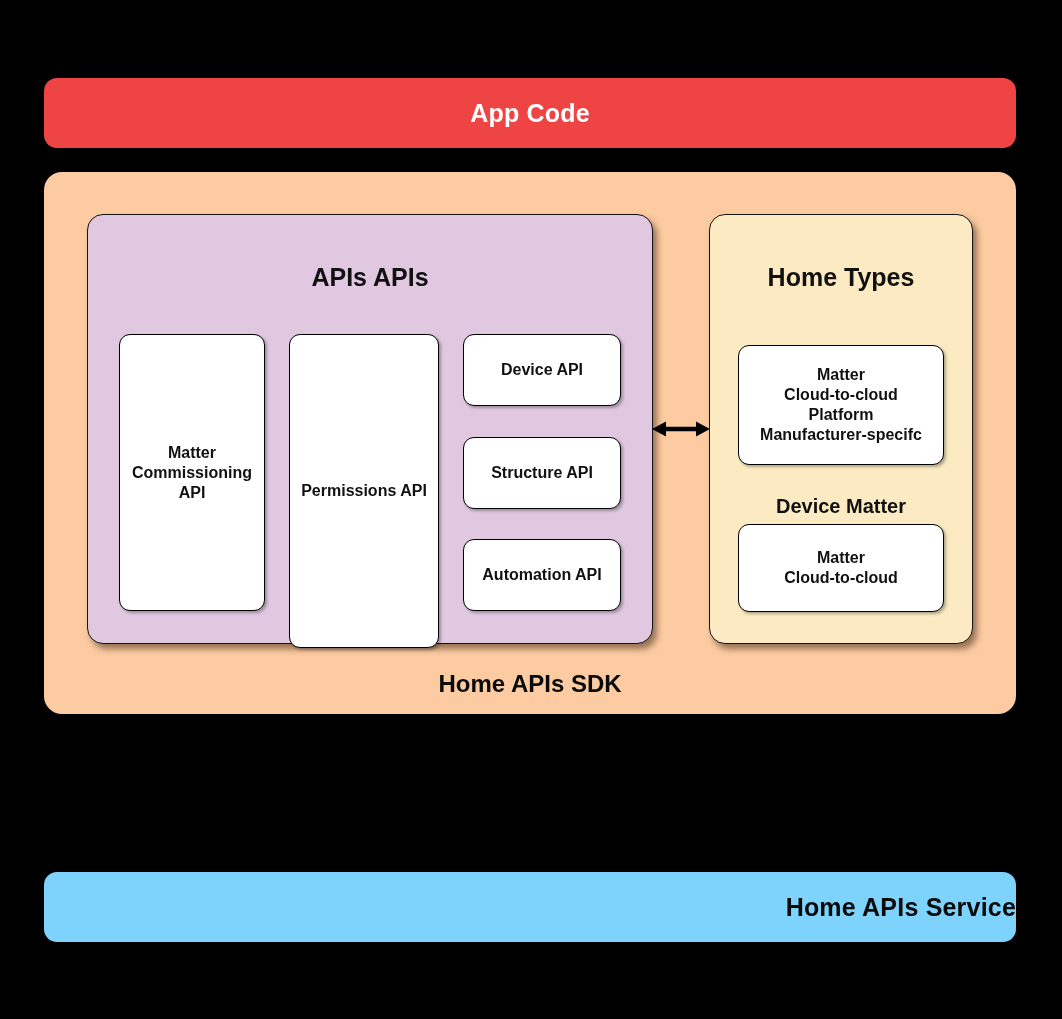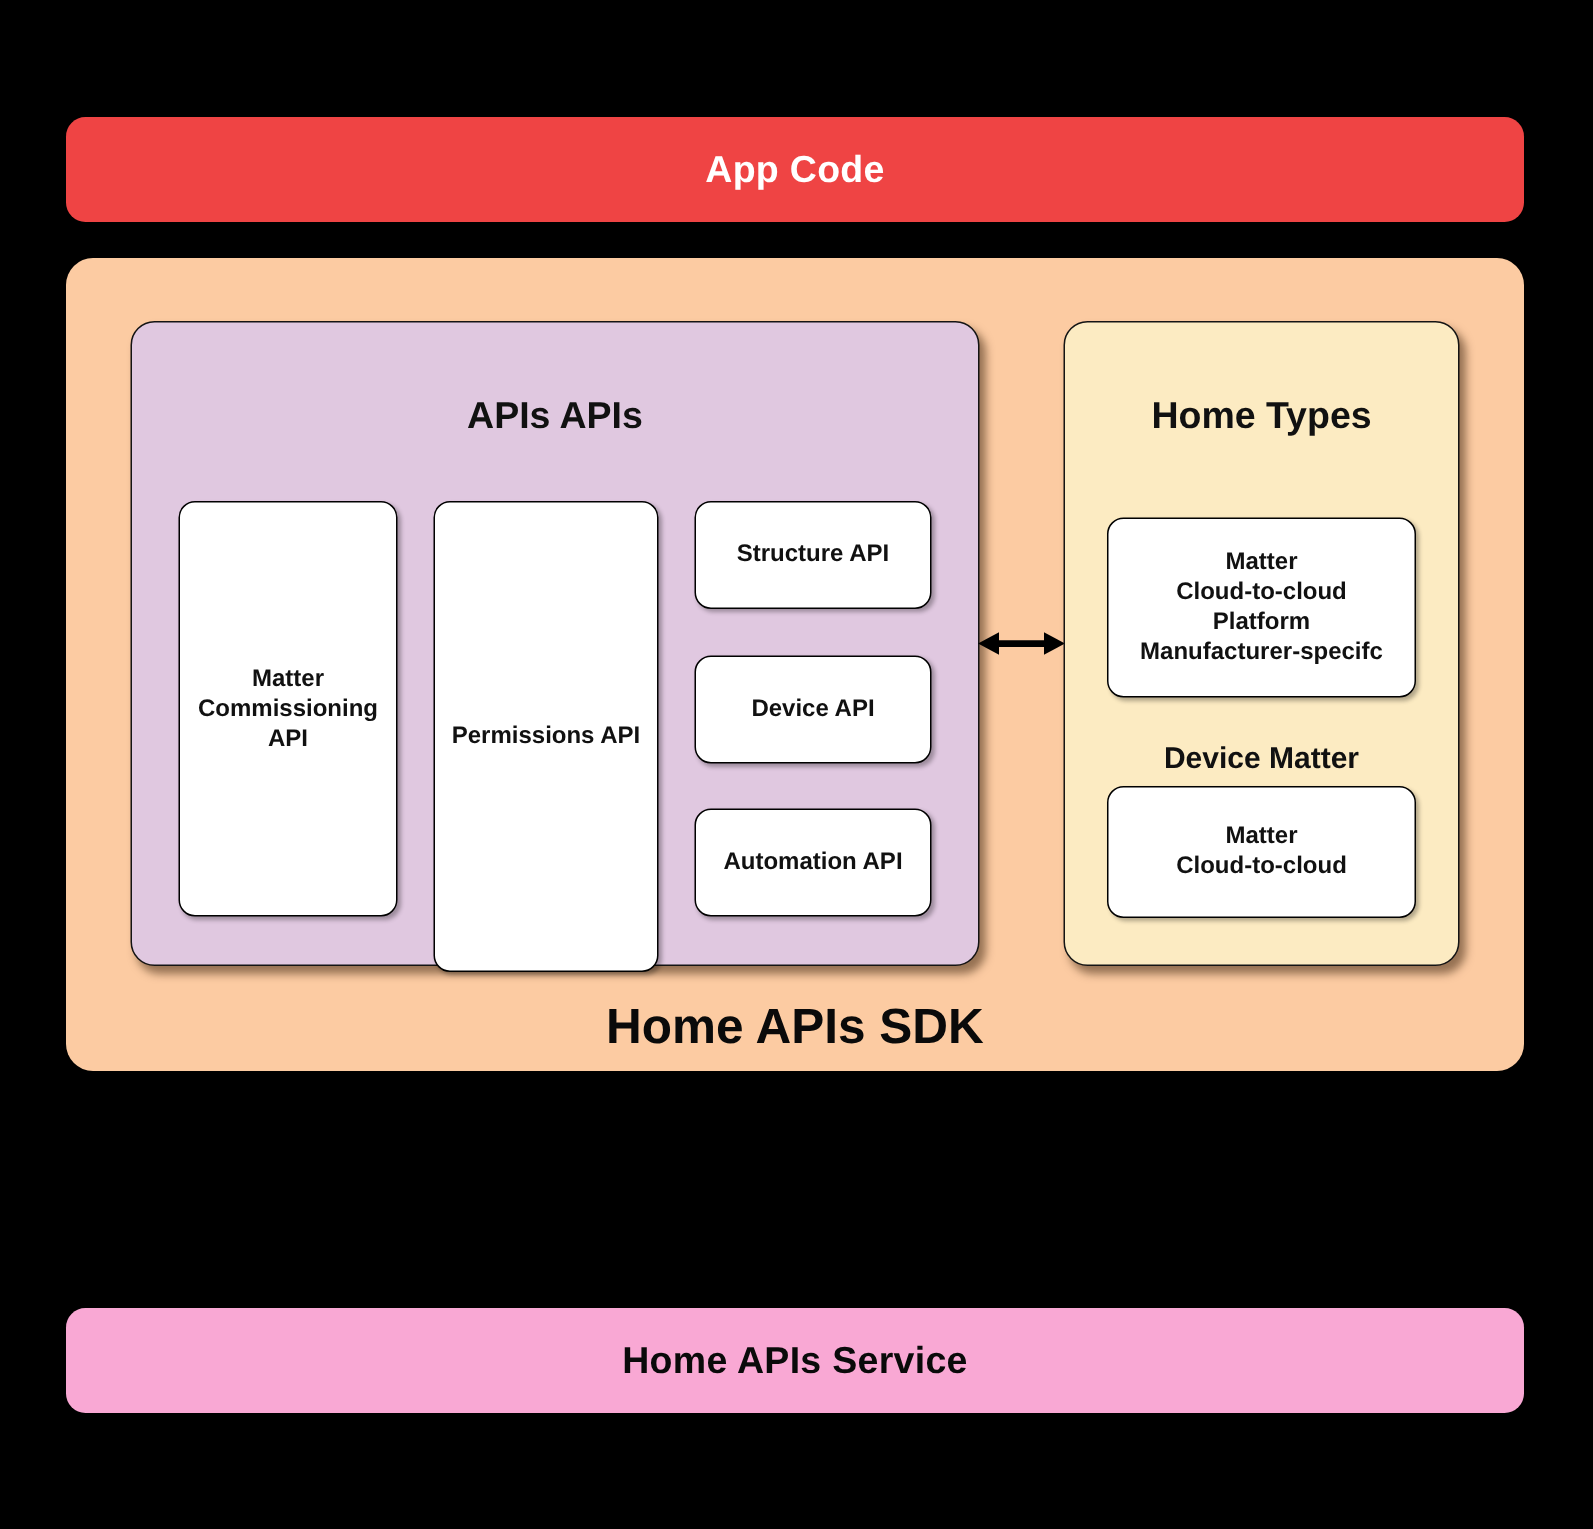--- a/index.html
+++ b/index.html
@@ -29,22 +29,23 @@
     font-size: 25px;
     letter-spacing: 0.2px;
   }
   .app-code-bar {
     top: 78px;
     background: #ef4444;
     color: #ffffff;
   }
   .service-bar {
     top: 872px;
-    background: #f9a8d4;
+    background: #7dd3fc;
     color: #0a0a0a;
+    justify-content: flex-end;
   }
   .sdk-box {
     position: absolute;
     left: 44px;
     top: 172px;
     width: 972px;
     height: 542px;
     background: #FCCBA2;
     border-radius: 18px;
   }
@@ -132,21 +133,21 @@
     top: 309px;
     width: 206px;
     height: 88px;
   }
   .sdk-label {
     position: absolute;
     bottom: 15px;
     left: 0;
     right: 0;
     text-align: center;
-    font-size: 33px;
+    font-size: 24px;
     line-height: 30px;
     color: #0a0a0a;
   }
   .arrow-wrap {
     position: absolute;
     left: 608px;
     top: 242px;
     width: 58px;
     height: 30px;
   }
@@ -168,24 +169,24 @@
         <div class="white-box tall-box-1">
           <span>Matter
 Commissioning
 API</span>
         </div>
         <div class="white-box tall-box-2">
           <span>Permissions API</span>
         </div>
         <div class="api-col">
           <div class="white-box small-box">
-            <span>Structure API</span>
+            <span>Device API</span>
           </div>
           <div class="white-box small-box">
-            <span>Device API</span>
+            <span>Structure API</span>
           </div>
           <div class="white-box small-box">
             <span>Automation API</span>
           </div>
         </div>
       </div>
     </div>
 
     <div class="arrow-wrap">
       <svg width="58" height="30" viewBox="0 0 58 30" aria-hidden="true">

